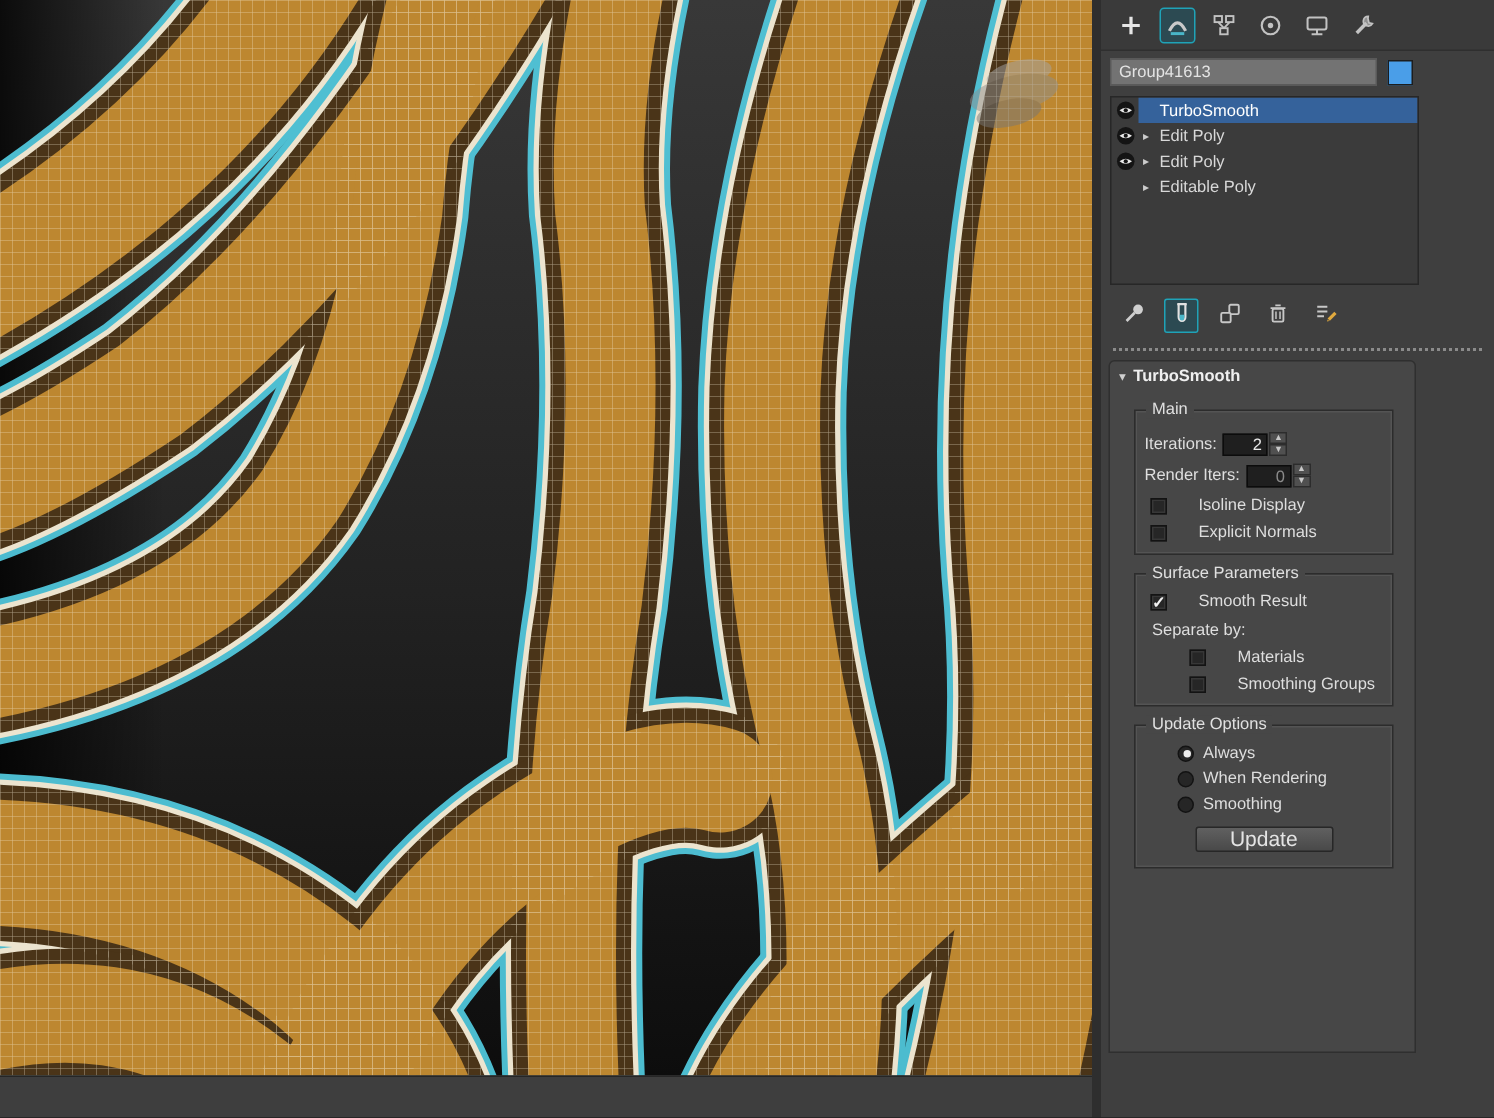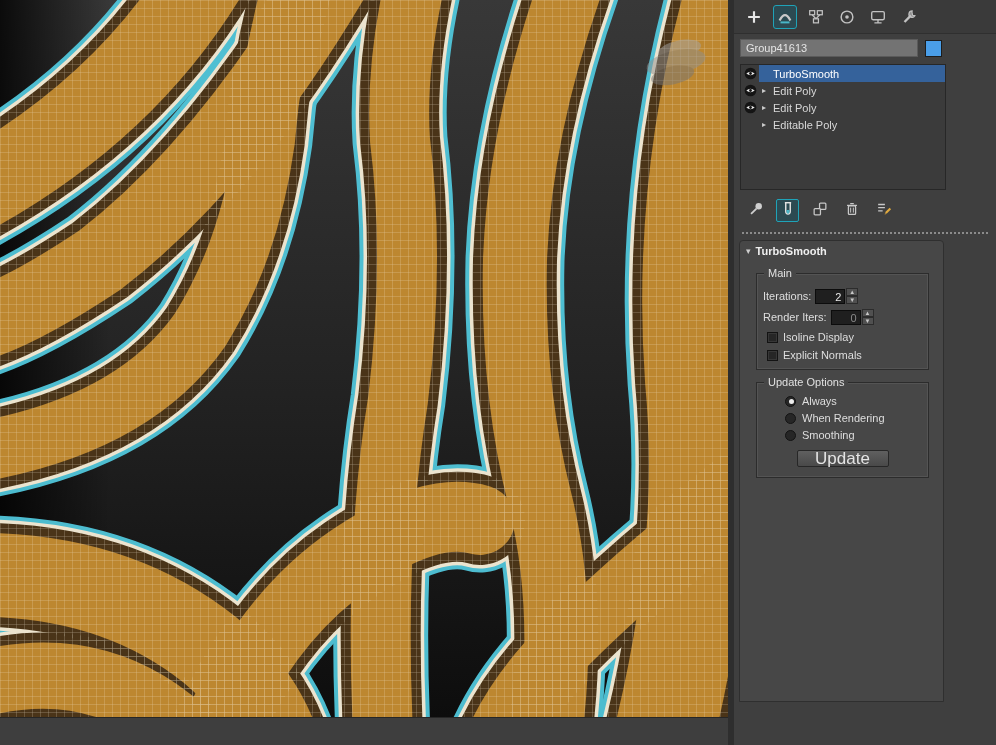--- a/index.html
+++ b/index.html
@@ -74,33 +74,33 @@
   .spin-btns { width:12px; margin-left:1px; display:flex; flex-direction:column; }
   .spin-btns div { height:8px; background:#505050; border:1px solid #2c2c2c; color:#c8c8c8;
                    font-size:6px; line-height:6px; text-align:center; cursor:pointer; }
 
   .check-row { display:flex; align-items:center; gap:5px; margin:6px 0 0 4px; cursor:pointer; }
   .check-row.indent { margin-left:30px; }
   .checkbox { width:11px; height:11px; background:#262626; border:1px solid #131313;
               box-shadow:inset 0 0 0 1px rgba(255,255,255,0.08); position:relative; flex:none; }
   .checkbox.checked::after { content:"\2713"; position:absolute; left:0px; top:-2px;
               color:#f0f0f0; font-size:11px; font-weight:bold; }
-  .check-label { color:#dedede; }
+  .check-label { color:#dedede;margin-left:16px; }
   .plain-label { margin:7px 0 0 5px; color:#dedede; }
 
   .radio-row { display:flex; align-items:center; gap:6px; margin:5px 0 0 22px; cursor:pointer; }
   .radio { width:11px; height:11px; border-radius:50%; background:#262626;
            border:1px solid #131313; position:relative; flex:none; }
   .radio.selected::after { content:""; position:absolute; left:2.5px; top:2.5px; width:5px; height:5px;
            border-radius:50%; background:#ededed; }
   .radio-label { color:#dedede; }
 
   .update-btn { display:block; margin:9px auto 2px auto; width:92px; height:17px;
                 background:linear-gradient(#606060,#494949); border:1px solid #272727;
-                border-radius:2px; color:#e4e4e4; font-size:17px; line-height:15px;
+                border-radius:2px; color:#e4e4e4; font-size:14px; line-height:15px;
                 text-align:center; cursor:pointer; }
 </style>
 </head>
 <body>
 
 <div class="app">
 
   <div class="viewport">
     <svg width="728" height="717" viewBox="0 0 728 717">
       <defs>
@@ -401,20 +401,37 @@
         <div class="check-row">
           <span class="checkbox"></span>
           <span class="check-label">Isoline Display</span>
         </div>
         <div class="check-row">
           <span class="checkbox"></span>
           <span class="check-label">Explicit Normals</span>
         </div>
       </div>
 
+      <div class="groupbox">
+        <span class="groupbox-title">Surface Parameters</span>
+
+        <div class="check-row" style="margin-top:0;">
+          <span class="checkbox checked"></span>
+          <span class="check-label">Smooth Result</span>
+        </div>
+        <div class="plain-label">Separate by:</div>
+        <div class="check-row indent">
+          <span class="checkbox"></span>
+          <span class="check-label">Materials</span>
+        </div>
+        <div class="check-row indent">
+          <span class="checkbox"></span>
+          <span class="check-label">Smoothing Groups</span>
+        </div>
+      </div>
 
       <div class="groupbox">
         <span class="groupbox-title">Update Options</span>
 
         <div class="radio-row" style="margin-top:0;">
           <span class="radio selected"></span>
           <span class="radio-label">Always</span>
         </div>
         <div class="radio-row">
           <span class="radio"></span>

